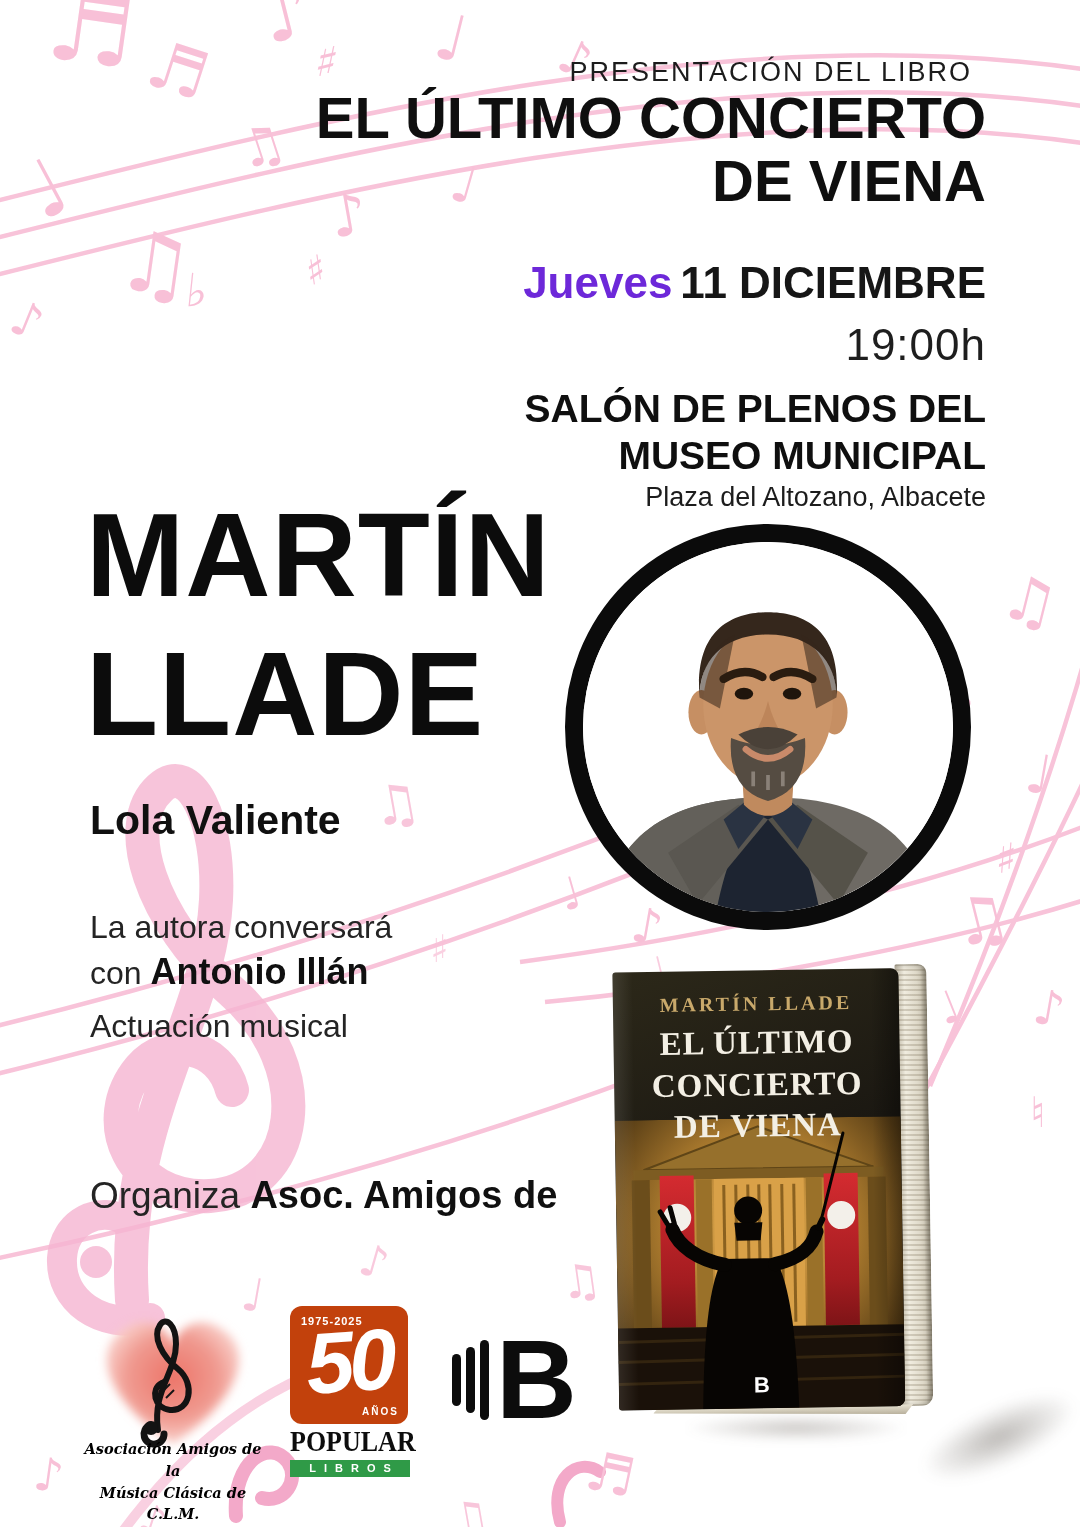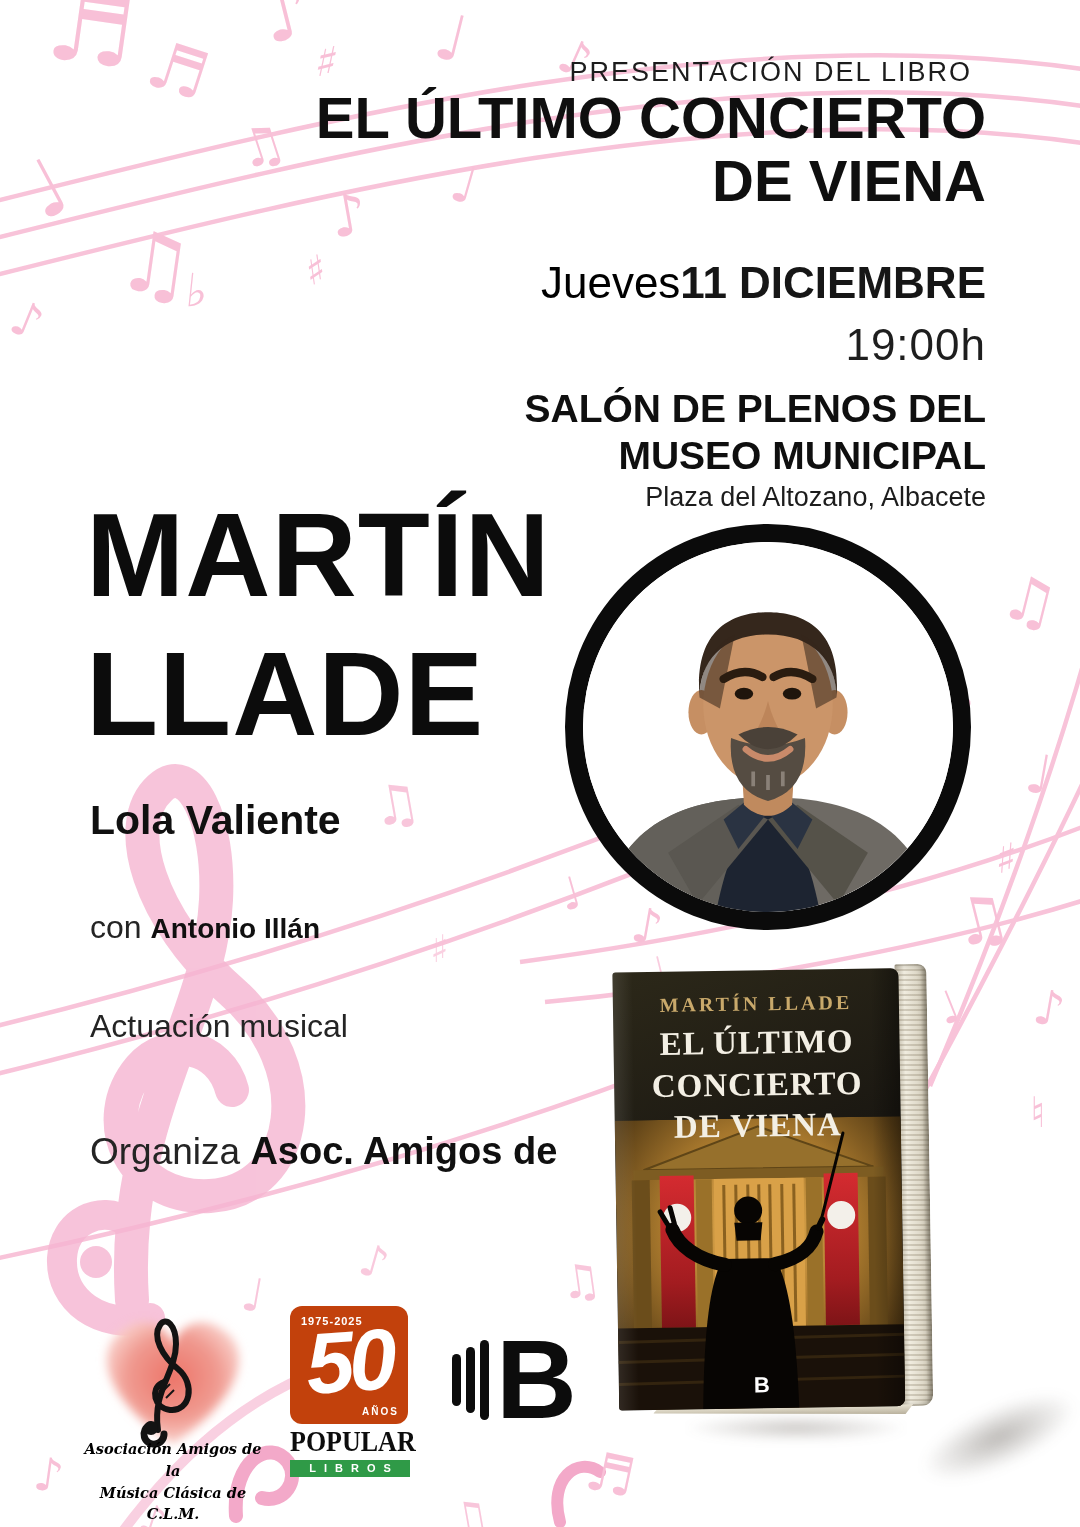--- a/index.html
+++ b/index.html
@@ -8,38 +8,38 @@
     background:#ffffff;overflow:hidden;
     font-family:"Liberation Sans",sans-serif;color:#141414;
   }
   .bg-layer{position:absolute;inset:0;pointer-events:none;}
   .bg-note{position:absolute;color:#f8c0d7;line-height:1;font-family:"DejaVu Sans",sans-serif;user-select:none;}
 
   
   .kicker{position:absolute;top:57px;right:108px;font-size:27px;letter-spacing:2px;color:#1c1c1c;white-space:nowrap;}
   .main-title{position:absolute;top:86px;right:94px;font-size:58px;font-weight:700;line-height:1.09;color:#0f0f0f;text-align:right;white-space:nowrap;}
   .date-line{position:absolute;top:258px;right:94px;font-size:44px;color:#161616;white-space:nowrap;}
-  .date-line .day{font-weight:400;margin-right:0;color:#000000;}
+  .date-line .day{font-weight:700;margin-right:8px;color:#6d28d9;}
   .date-line .dnum{font-weight:700;}
   .time-line{position:absolute;top:320px;right:94px;font-size:44px;color:#1e1e1e;letter-spacing:1px;}
   .venue{position:absolute;top:386px;right:94px;font-size:39px;font-weight:700;line-height:1.2;text-align:right;color:#0f0f0f;white-space:nowrap;}
   .address{position:absolute;top:482px;right:94px;font-size:27px;color:#1c1c1c;white-space:nowrap;}
 
   
   .author-name{position:absolute;top:486px;left:86px;font-size:118px;font-weight:700;line-height:1.18;letter-spacing:1px;color:#0c0c0c;}
   .blk{position:absolute;left:90px;color:#1f1f1f;}
   .reg{font-size:32px;font-weight:400;color:#242424;}
-  .bold-name{font-size:28px;font-weight:700;color:#101010;}
+  .bold-name{font-size:36px;font-weight:700;color:#101010;}
   .reg-sm{font-size:31px;font-weight:400;color:#242424;}
   .presenta-block{top:794px;line-height:1.3;}
   .presenta-block .bold-name{font-size:41px;}
   .conversation-block{top:906px;line-height:1.32;}
   .musical-block{top:1006px;line-height:1.26;}
   .musical-block .bold-name{font-size:38px;}
-  .organiza-block{top:1128px;line-height:1.22;text-align:right;}
+  .organiza-block{top:1172px;line-height:1.22;text-align:right;}
   .organiza-block .reg-lg{font-size:37px;font-weight:400;color:#242424;}
   .organiza-block .bold-org{font-size:38px;font-weight:700;color:#101010;}
 
   
   .photo{position:absolute;left:565px;top:524px;width:406px;height:406px;border-radius:50%;
     border:18px solid #0b0b0b;box-sizing:border-box;overflow:hidden;background:#fff;}
   .photo svg{display:block;width:100%;height:100%;}
 
   
   .book{position:absolute;left:616px;top:962px;width:336px;height:478px;}
@@ -174,20 +174,21 @@
   <div class="author-name">
     <div>MARTÍN</div>
     <div>LLADE</div>
   </div>
 
   <div class="blk presenta-block">
     <div class="bold-name">Lola Valiente</div>
   </div>
 
   <div class="blk conversation-block">
+    <div class="reg">La autora conversará</div>
     <div>
       <span class="reg">con </span><span class="bold-name">Antonio Illán</span>
     </div>
   </div>
 
   <div class="blk musical-block">
     <div class="reg">Actuación musical</div>
   </div>
 
   <div class="blk organiza-block">

